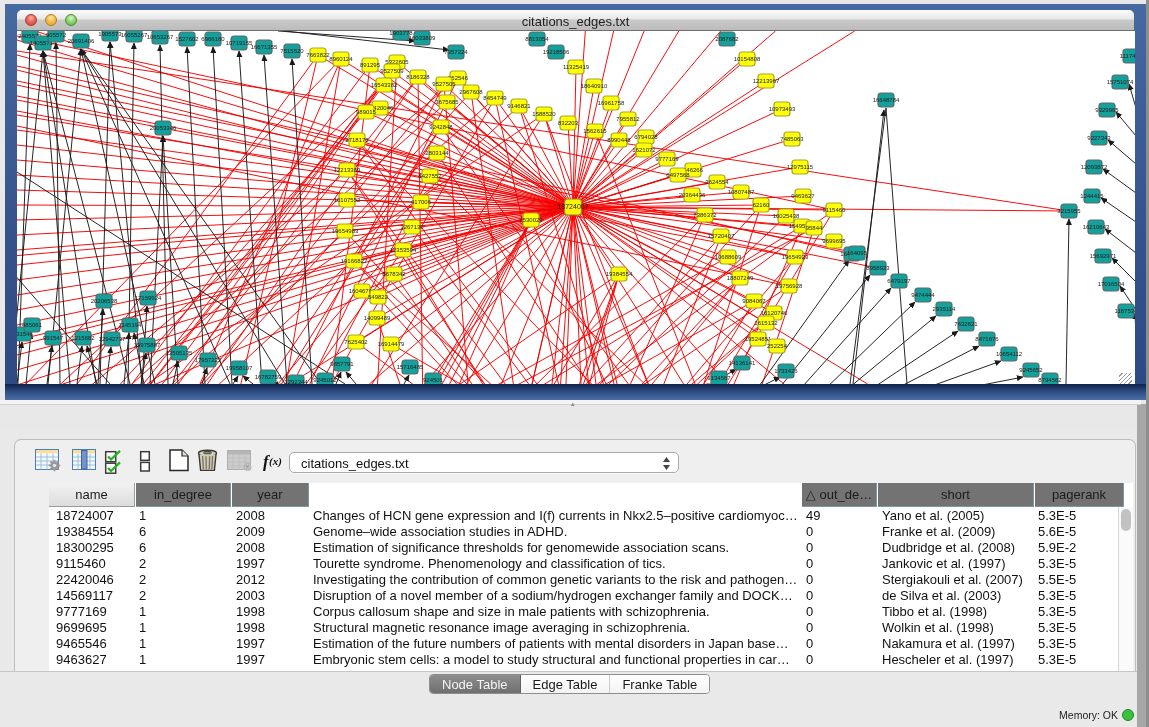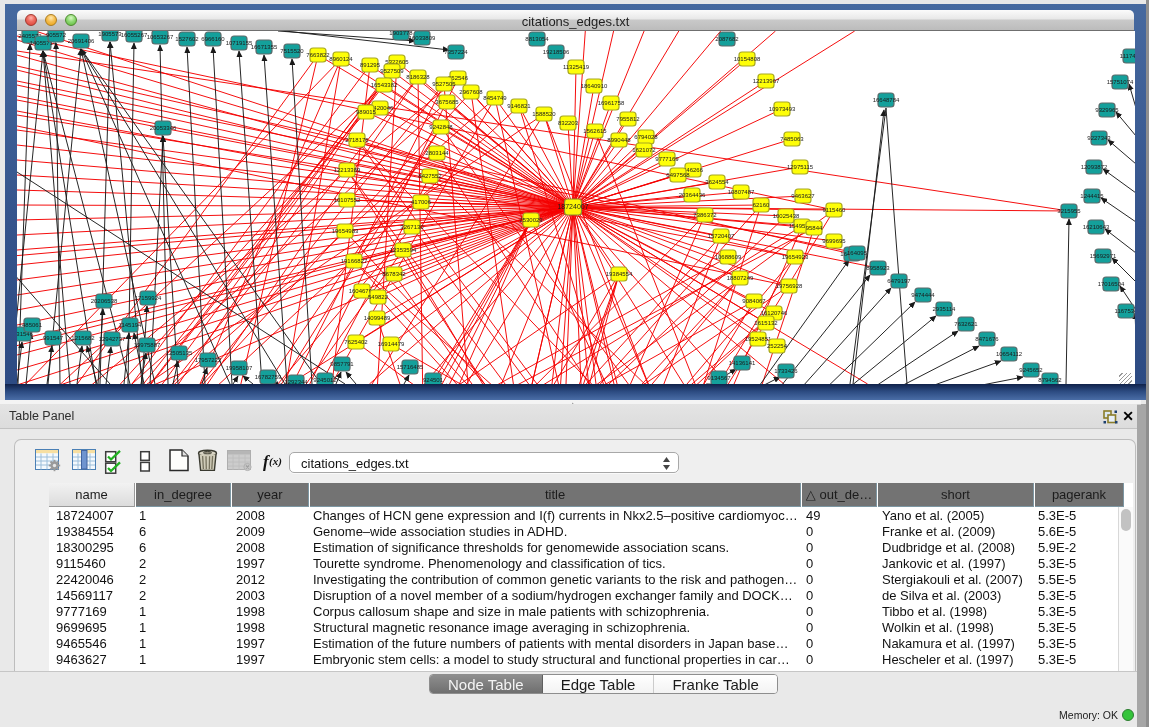--- a/index.html
+++ b/index.html
@@ -54,21 +54,21 @@
 .c7 { left:989px; width:86px; }
 #vscroll { position:absolute; right:0px; top:24px; width:15px; bottom:0; background:#fafafa; border-left:1px solid #d8d8d8;}
 #vscroll .thumb { position:absolute; left:2px; top:2px; width:10px; height:22px; background:#c2c2c2; border-radius:5px; }
 
 
 #float-ic { position:absolute; right:19px; top:6px; width:15px; height:14px; }
 #close-ic { position:absolute; right:3px; top:4px; font-size:14px; font-weight:bold; color:#000; }
 
 
 #tabs { position:absolute; left:429px; top:674px; height:20px; display:flex; border:1px solid #8e8e8e; border-radius:4px; overflow:hidden; background:#fff; }
-#tabs .tab { padding:0 18px; line-height:19px; font-size:15px; color:#1a1a1a; background:linear-gradient(180deg,#ffffff,#f3f3f3); border-right:1px solid #cccccc;}
+#tabs .tab { padding:0 12px; line-height:19px; font-size:13px; color:#1a1a1a; background:linear-gradient(180deg,#ffffff,#f3f3f3); border-right:1px solid #cccccc;}
 #tabs .tab.sel { background:linear-gradient(180deg,#8e8e8e,#6f6f6f); color:#f4f4f4; border-right:1px solid #5f5f5f;}
 #tabs .tab:last-child { border-right:none; }
 #panelline { position:absolute; left:0; top:671px; width:1137px; height:1px; background:#c6c6c6; }
 
 
 #mem { position:absolute; right:31px; top:709px; font-size:10.5px; color:#222; }
 #memdot { position:absolute; right:15px; top:709px; width:12px; height:12px; border-radius:50%; background:#35c43b; border:1px solid #2e7d32; }
 </style></head>
 <body>
 <div id="stage">
@@ -947,31 +947,20 @@
           </g>
 </svg>
       </div>
     <div class="grip"></div>
   </div>
   <div id="winbottom"></div>
   <div id="divider">
       <span class="arr">▴</span>
     </div>
 
-  <div id="panelbar">
-      <span class="lbl">Table Panel</span>
-    <svg id="float-ic" viewBox="0 0 15 14">
-      <rect x="1" y="1" width="7" height="7" fill="#dce8f2" stroke="#8a7d2a" stroke-width="1.6"></rect>
-      <rect x="5" y="5" width="7.5" height="7.5" fill="#e8f0f8" stroke="#8a7d2a" stroke-width="1.6"></rect>
-      <rect x="11.5" y="0.5" width="2.5" height="2.5" fill="#1c3f6e"></rect>
-      <rect x="0.5" y="11" width="2.5" height="2.5" fill="#1c3f6e"></rect>
-      <rect x="12" y="11" width="2.5" height="2.5" fill="#1c3f6e"></rect>
-    </svg>
-    <span id="close-ic">✕</span>
-  </div>
 
   <div id="panel">
     <div id="container">
       <div id="toolbar">
 <svg style="position:absolute;left:20px;top:9px;" width="250" height="30" viewBox="0 0 250 30">
 
   <g>
     <rect x="0.5" y="0.5" width="23" height="20" fill="#f4f9fd" stroke="#4a7fb5" stroke-width="1"></rect>
     <rect x="1" y="1" width="22" height="3.2" fill="#f7dfa2"></rect>
     <path d="M1 8h22 M1 12h22 M1 16h22 M6 4.5v16 M12 4.5v16 M18 4.5v16" stroke="#9cbeda" stroke-width="1" fill="none"></path>
@@ -1040,21 +1029,20 @@
             <path d="M4.5,0 L8,5 L1,5 z" fill="#444"></path>
               <path d="M4.5,13 L8,8 L1,8 z" fill="#444"></path>
           </svg>
         </div>
       </div>
       <div id="tablewrap">
         <div id="thead">
           <div class="th grey" style="left:0;width:86px;">name</div>
           <div class="th" style="left:87px;width:95px;">in_degree</div>
           <div class="th" style="left:183px;width:77px;">year</div>
-          <div class="th" style="left:261px;width:491px;">title</div>
           <div class="th" style="left:753px;width:75px;">△ out_de…</div>
           <div class="th" style="left:829px;width:156px;">short</div>
           <div class="th" style="left:986px;width:89px;">pagerank</div>
         </div>
         <div id="tbody">
 <div class="tr">
               <div class="c1">18724007</div>
               <div class="c2">1</div>
               <div class="c3">2008</div>
               <div class="c4">Changes of HCN gene expression and I(f) currents in Nkx2.5–positive cardiomyoc…</div>

